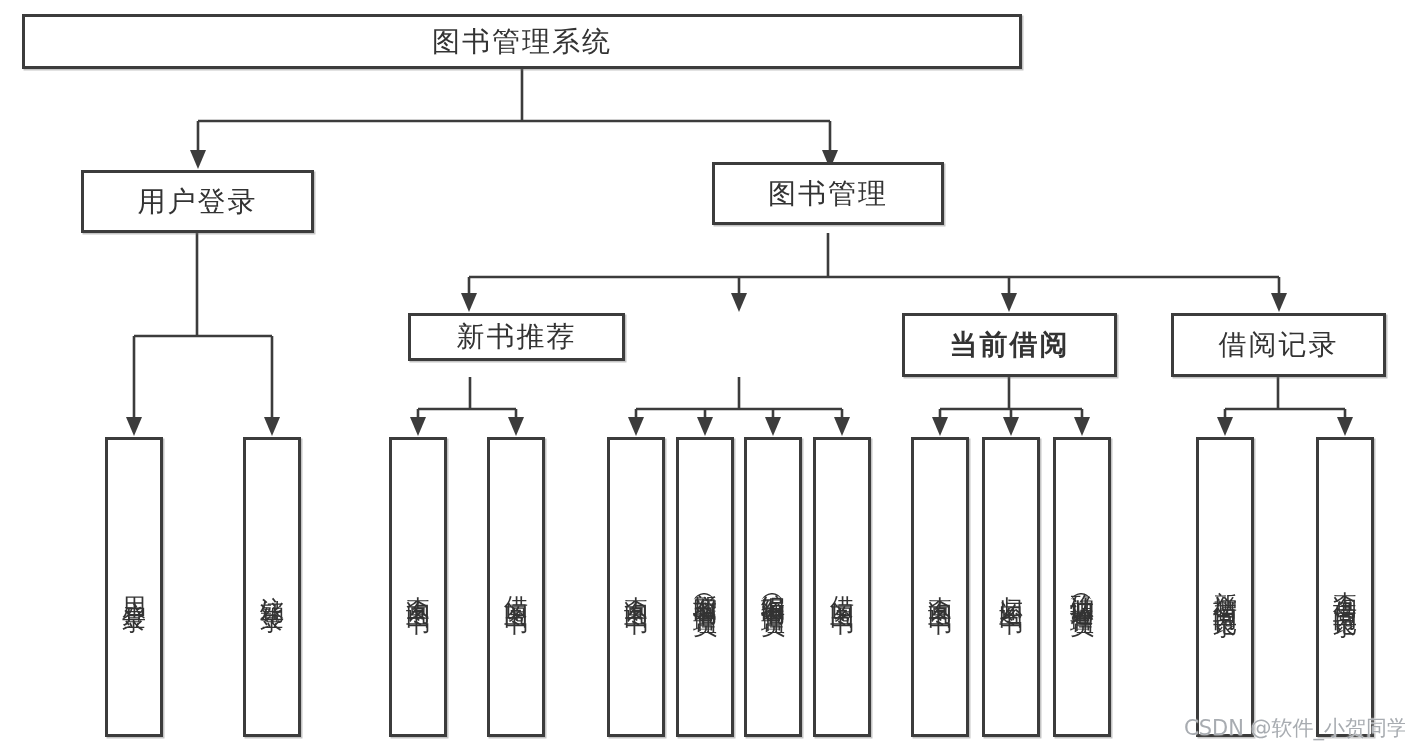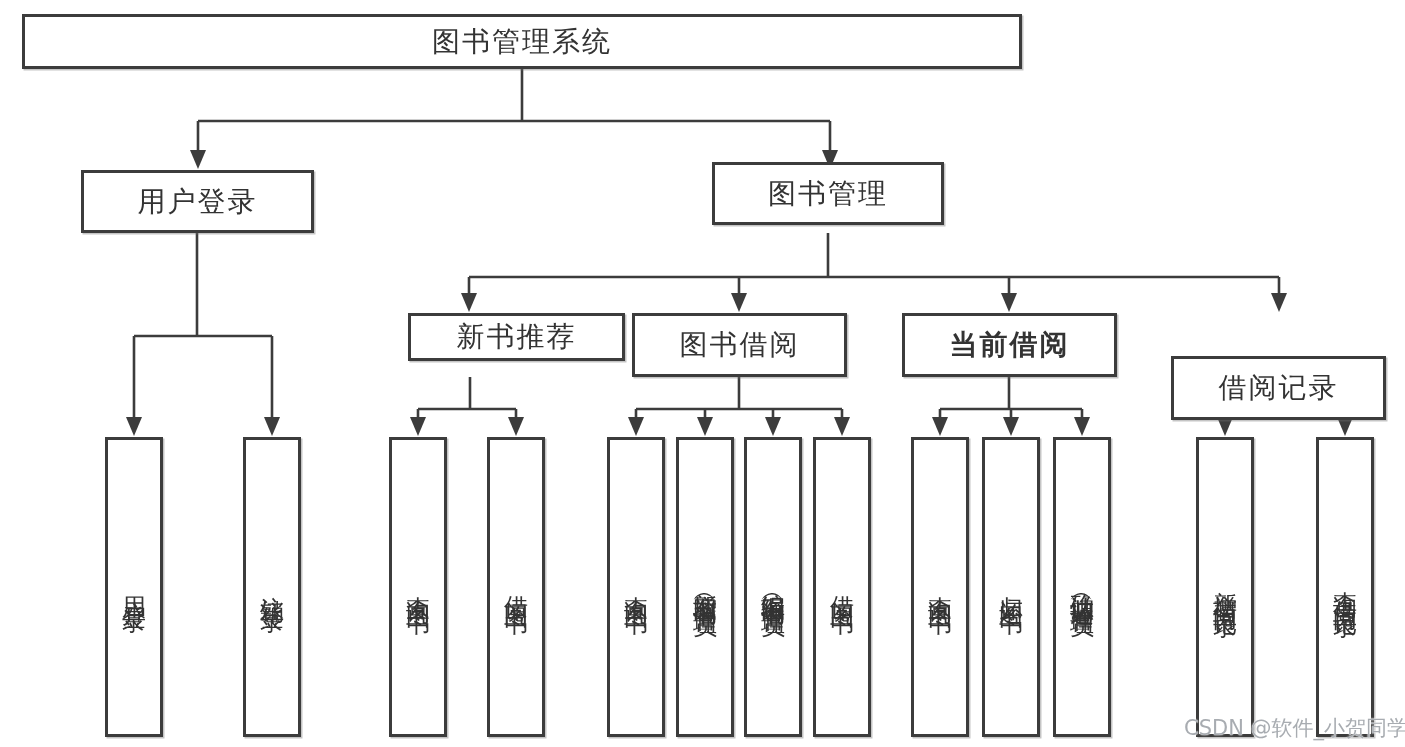--- a/index.html
+++ b/index.html
@@ -133,27 +133,24 @@
   <div class="node" style="left:81px; top:170px; width:233px; height:63px;">
     <span class="hlabel">用户登录</span>
   </div>
   <div class="node" style="left:712px; top:162px; width:232px; height:63px;">
     <span class="hlabel">图书管理</span>
   </div>
 
   <div class="node" style="left:361px; top:313px; width:217px; height:48px;margin-left:47px;">
     <span class="hlabel">新书推荐</span>
   </div>
-  <div class="node" style="left:632px; top:313px; width:215px; height:64px;">
-    <span class="hlabel">图书借阅</span>
-  </div>
   <div class="node" style="left:902px; top:313px; width:215px; height:64px;font-weight:bold;">
     <span class="hlabel">当前借阅</span>
   </div>
-  <div class="node" style="left:1171px; top:313px; width:215px; height:64px;margin-top:43px;">
+  <div class="node" style="left:1171px; top:313px; width:215px; height:64px;">
     <span class="hlabel">借阅记录</span>
   </div>
 
   <div class="node leaf" style="left:105px; top:437px; width:58px; height:300px;">
     <span class="vlabel">用户登录</span>
   </div>
   <div class="node leaf" style="left:243px; top:437px; width:58px; height:300px;">
     <span class="vlabel">注销登录</span>
   </div>
 

